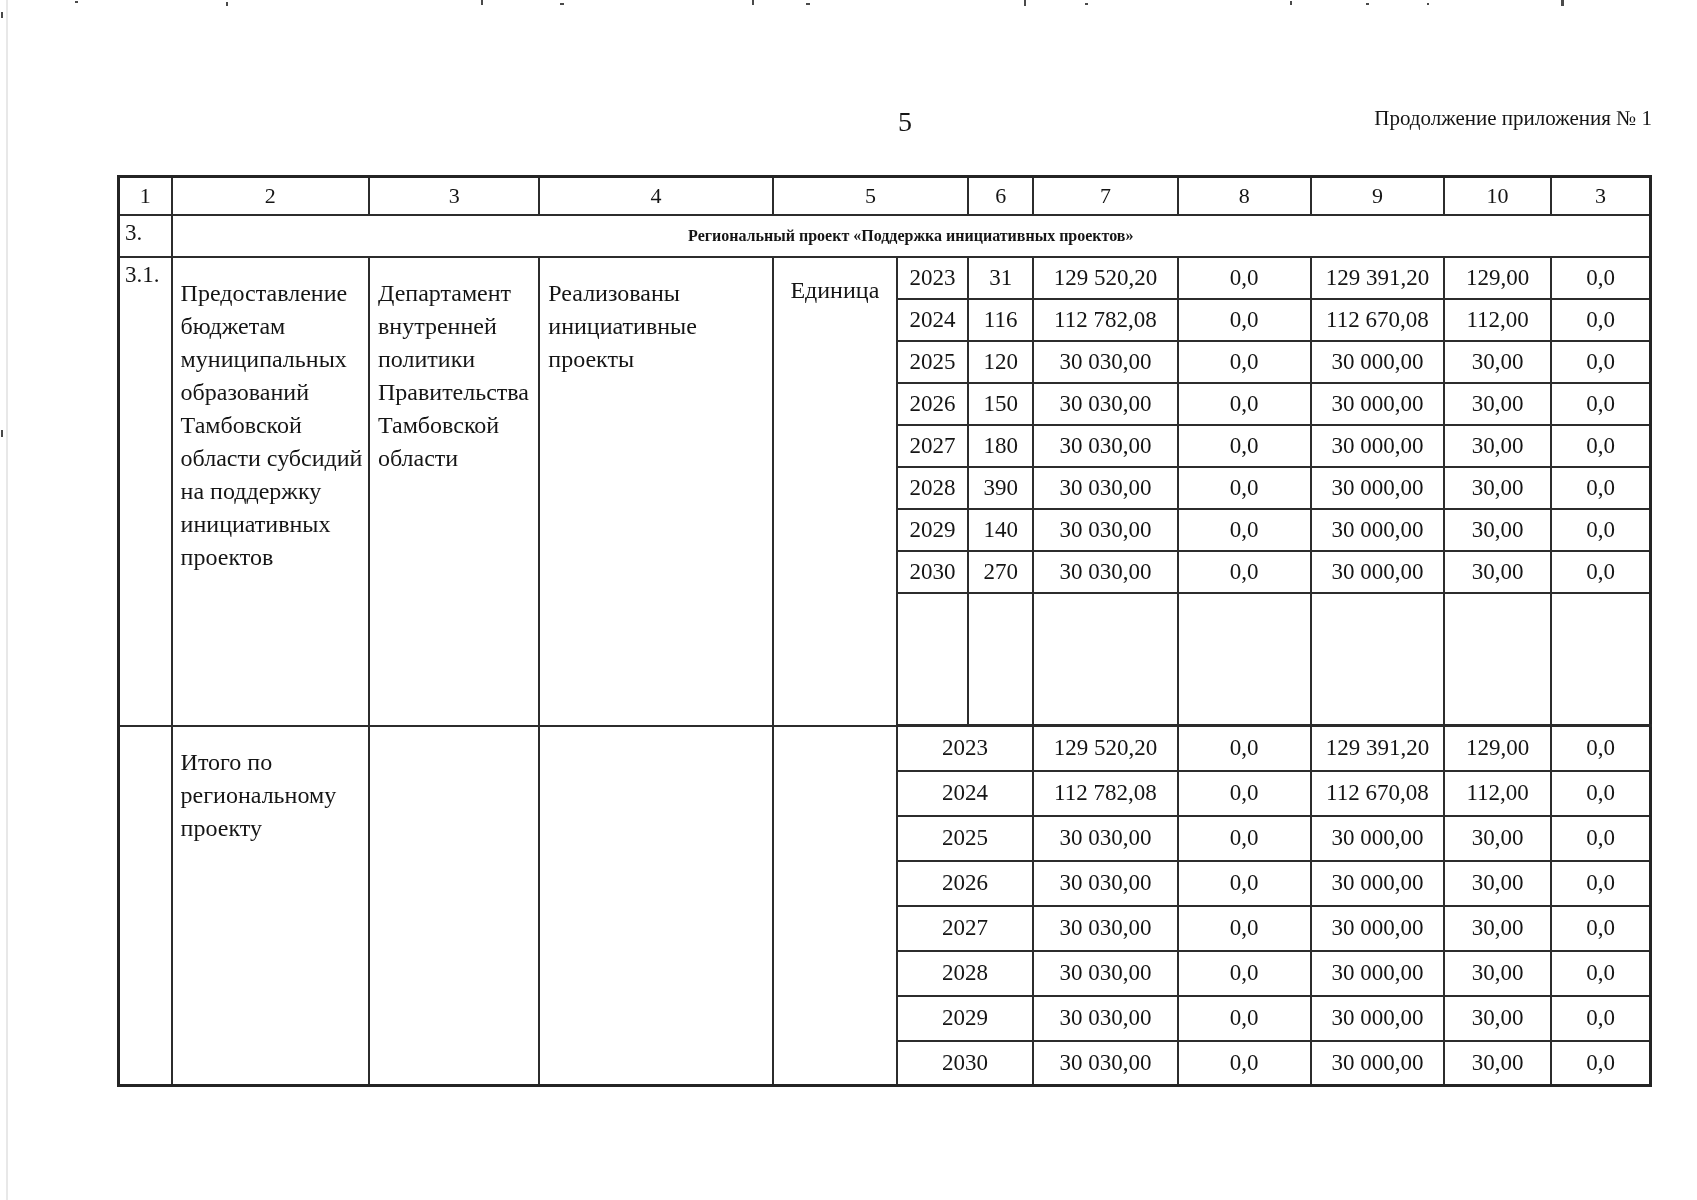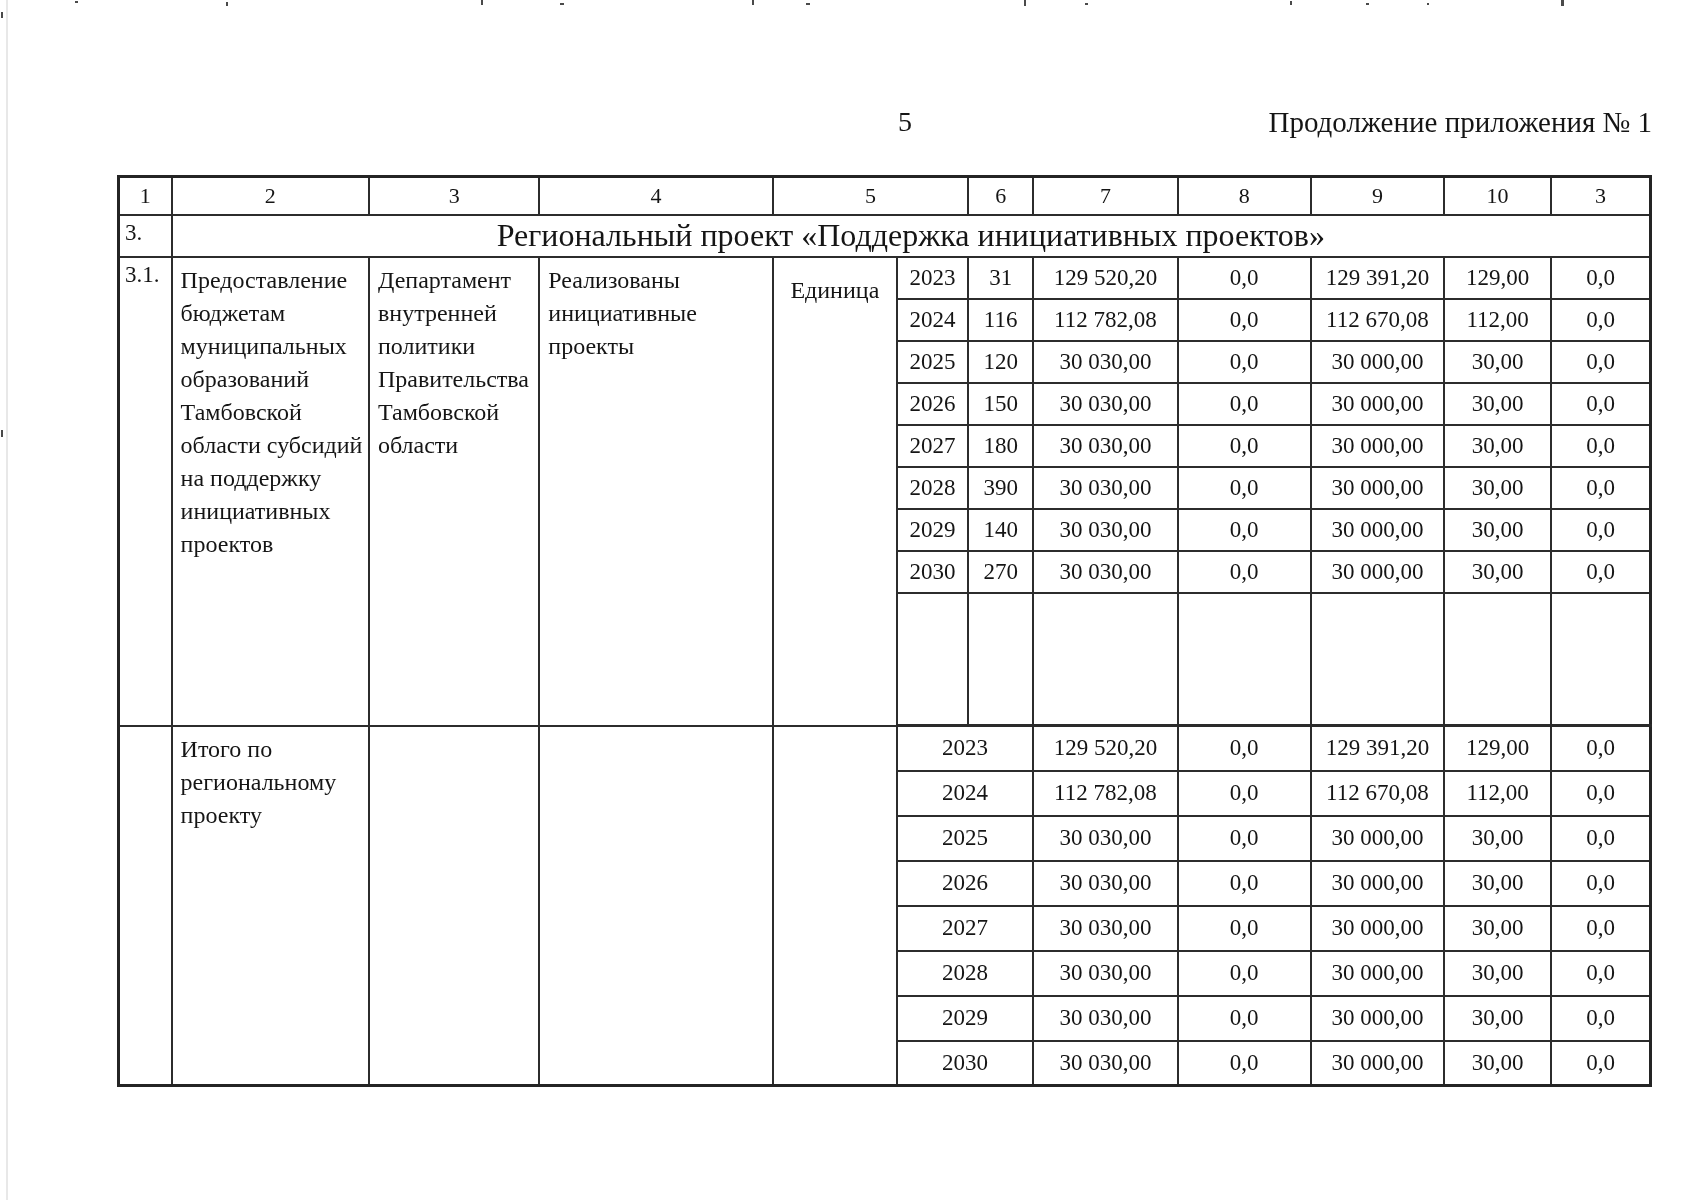--- a/index.html
+++ b/index.html
@@ -10,51 +10,51 @@
     color:#151515;
     position:relative;
     overflow:hidden;
   }
   .page-number {
     position:absolute; left:858px; top:106px; width:94px;
     text-align:center; font-size:28px;
   }
   .continuation-note {
     position:absolute; right:45px; top:106px;
-    font-size:29px; white-space:nowrap;margin-left:12px;
+    font-size:21px; white-space:nowrap;margin-left:12px;
   }
   table.doc-table {
     position:absolute; left:117px; top:175px;
     width:1535px;
     border-collapse:collapse; table-layout:fixed;
     border:3px solid #242424;
   }
   td {
     border:2px solid #2c2c2c;
     padding:0;
     font-size:23px;
     text-align:center;
     vertical-align:middle;
     overflow:hidden;
   }
   tr.hdr { height:38px; }
   tr.hdr td { font-size:22px; }
   tr.section-row { height:42px; }
-  tr.section-row td.section-title { font-size:32px; }
+  tr.section-row td.section-title { font-size:16px;font-weight:bold; }
   tr.yr { height:42px;margin-top:16px; }
   tr.filler { height:133px; }
   tr.filler td { border-bottom:3px solid #2a2a2a; }
   tr.tot { height:45px; }
   td.numcell {
     vertical-align:top; text-align:left;
     padding:4px 2px 0 5px; font-size:23px;
   }
   td.textcell {
     vertical-align:top; text-align:left;
-    padding:6px 4px 0 8px;
+    padding:19px 4px 0 8px;
     font-size:24px; line-height:33px;
     white-space:pre-line;
     border-radius:7px;
   }
   td.unitcell {
     vertical-align:top; padding-top:19px; font-size:24px;
   }
   
   .edge-streak {
     position:absolute; left:6px; top:0; width:2px; height:1200px;

